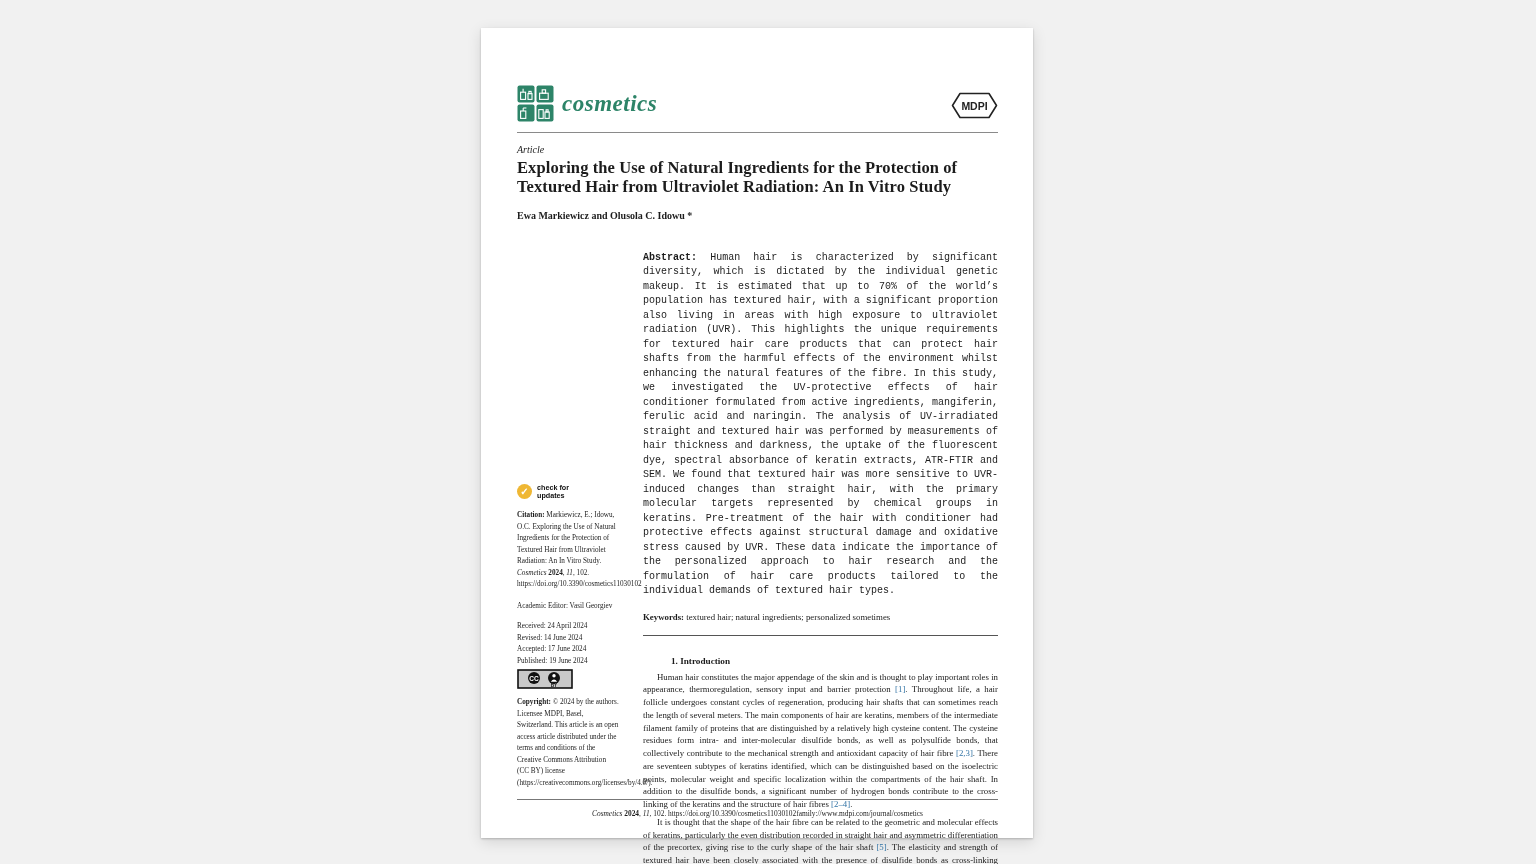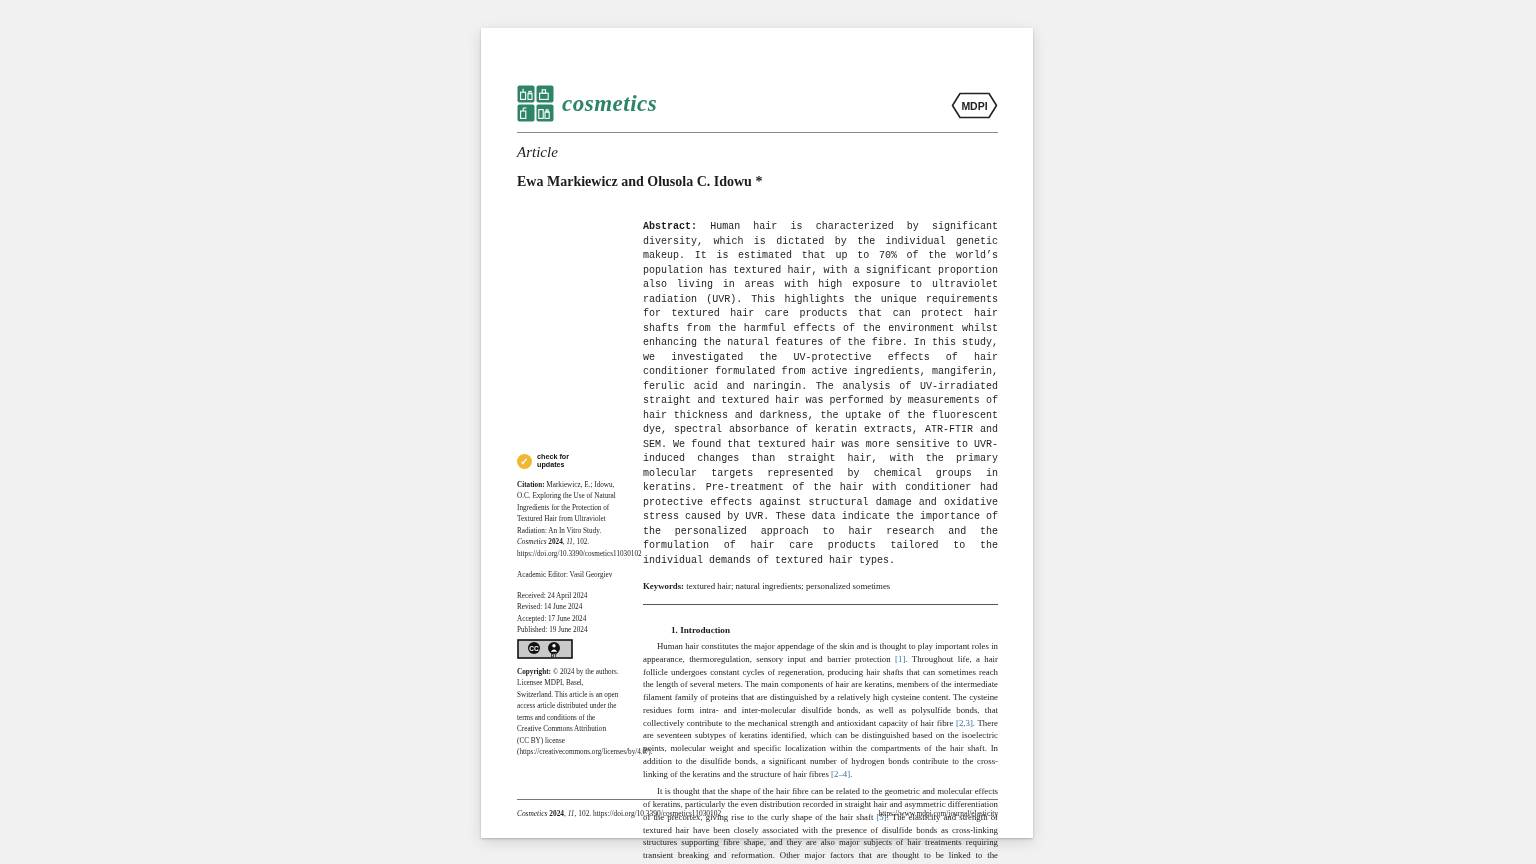--- a/index.html
+++ b/index.html
@@ -18,23 +18,23 @@
     padding:15px 35px 0 36px;
     color:#1c1c1c;
   }
   
   .header-row{display:flex;justify-content:space-between;align-items:flex-start;padding-top:42px;}
   .journal-logo{display:flex;align-items:center;gap:8px;}
   .journal-name{font-size:23px;font-style:italic;font-weight:700;color:#2d8468;letter-spacing:.5px;}
   .mdpi-wrap{margin-top:7px;}
   .header-rule{border:none;border-top:1px solid #8a8a8a;margin:9px 0 0 0;}
   
-  .article-type{font-style:italic;font-size:15px;margin-top:11px;}
+  .article-type{font-style:italic;font-size:10px;margin-top:11px;}
   .paper-title{font-size:16.5px;font-weight:700;line-height:1.17;margin-top:3px;letter-spacing:.1px;}
-  .authors{font-size:14px;font-weight:700;margin-top:13px;}
+  .authors{font-size:10px;font-weight:700;margin-top:13px;}
   
   .columns{display:flex;margin-top:17px;}
   .left-col{width:126px;flex:none;box-sizing:border-box;padding-right:24px;padding-top:246px;
             font-size:7.2px;line-height:1.6;color:#1c1c1c;}
   .right-col{flex:1;min-width:0;}
   
   .address{font-size:7.4px;line-height:1.5;}
   .address-corr{display:flex;gap:4px;}
   .abstract{margin-top:13px;font-size:10px;line-height:1.45;text-align:justify;font-family:Liberation Mono, monospace;}
   .keywords{margin-top:13px;font-size:8.8px;}
@@ -49,21 +49,21 @@
     display:flex;align-items:center;justify-content:center;font-size:10px;flex:none;}
   .citation-block{margin-bottom:10px;}
   .editor-block{margin-bottom:9px;white-space:nowrap;}
   .dates-block{}
   .dates-block div{white-space:nowrap;}
   .cc-badge{margin:2px 0 8px 0;display:block;}
   .copyright-block{}
   
   .footer{position:absolute;left:36px;right:35px;bottom:20px;font-size:7.4px;}
   .footer-rule{border:none;border-top:1px solid #777;margin:0 0 9px 0;}
-  .footer-row{display:flex;justify-content:space-between;}
+  .footer-row{display:flex;justify-content:center;}
   
   .seg-bold{font-weight:700;}
   .seg-italic{font-style:italic;}
   .seg-link{color:#3173a5;}
 </style>
 </head>
 <body>
 
 <div class="paper">
 
@@ -94,20 +94,21 @@
     <div class="mdpi-wrap">
       <svg width="48" height="27" viewBox="0 0 48 27">
         <path d="M10 1.5 h29 l7.5 12 l-7.5 12 h-29 l-7.5-12 z" fill="none" stroke="#222222" stroke-width="1.6" stroke-linejoin="round"></path>
         <text x="24.5" y="17.5" text-anchor="middle" font-family="Liberation Sans, sans-serif" font-size="10.5" font-weight="bold" fill="#222222">MDPI</text>
       </svg>
     </div>
   </div>
   <hr class="header-rule">
 
   <div class="article-type">Article</div>
+  <div class="paper-title">Exploring the Use of Natural Ingredients for the Protection of Textured Hair from Ultraviolet Radiation: An In Vitro Study</div>
   <div class="authors">Ewa Markiewicz and Olusola C. Idowu *</div>
 
   <div class="columns">
 
     <div class="left-col">
       <div class="check-updates">
         <span class="check-circle">✓</span>
         <span>
           <span>check for</span><br>
           <span>updates</span>
@@ -150,17 +151,17 @@
 
       <div class="para"><span>Human hair constitutes the major appendage of the skin and is thought to play important roles in appearance, thermoregulation, sensory input and barrier protection </span><span class="seg-link">[1]</span><span>. Throughout life, a hair follicle undergoes constant cycles of regeneration, producing hair shafts that can sometimes reach the length of several meters. The main components of hair are keratins, members of the intermediate filament family of proteins that are distinguished by a relatively high cysteine content. The cysteine residues form intra- and inter-molecular disulfide bonds, as well as polysulfide bonds, that collectively contribute to the mechanical strength and antioxidant capacity of hair fibre </span><span class="seg-link">[2,3]</span><span>. There are seventeen subtypes of keratins identified, which can be distinguished based on the isoelectric points, molecular weight and specific localization within the compartments of the hair shaft. In addition to the disulfide bonds, a significant number of hydrogen bonds contribute to the cross-linking of the keratins and the structure of hair fibres </span><span class="seg-link">[2–4]</span><span>.</span></div>
       <div class="para"><span>It is thought that the shape of the hair fibre can be related to the geometric and molecular effects of keratins, particularly the even distribution recorded in straight hair and asymmetric differentiation of the precortex, giving rise to the curly shape of the hair shaft </span><span class="seg-link">[5]</span><span>. The elasticity and strength of textured hair have been closely associated with the presence of disulfide bonds as cross-linking structures supporting fibre shape, and they are also major subjects of hair treatments requiring transient breaking and reformation. Other major factors that are thought to be linked to the phenotypic differences characterising textured hair include the formation of the structural unit through the aggregation and folding of keratins and water-soluble keratin-associated proteins (KAPs) that contribute to the main hair compartments, the cuticle, cortex and medulla. The organisation of the fibres</span></div>
     </div>
   </div>
 
   <div class="footer">
     <hr class="footer-rule">
     <div class="footer-row">
       <span><span class="seg-italic">Cosmetics </span><span class="seg-bold">2024</span><span>, </span><span class="seg-italic">11</span><span>, 102. https://doi.org/10.3390/cosmetics11030102</span></span>
-      <span>https://www.mdpi.com/journal/elasticity</span>
+      <span>family://www.mdpi.com/journal/cosmetics</span>
     </div>
   </div>
 
 </div>
 
 </body></html>

